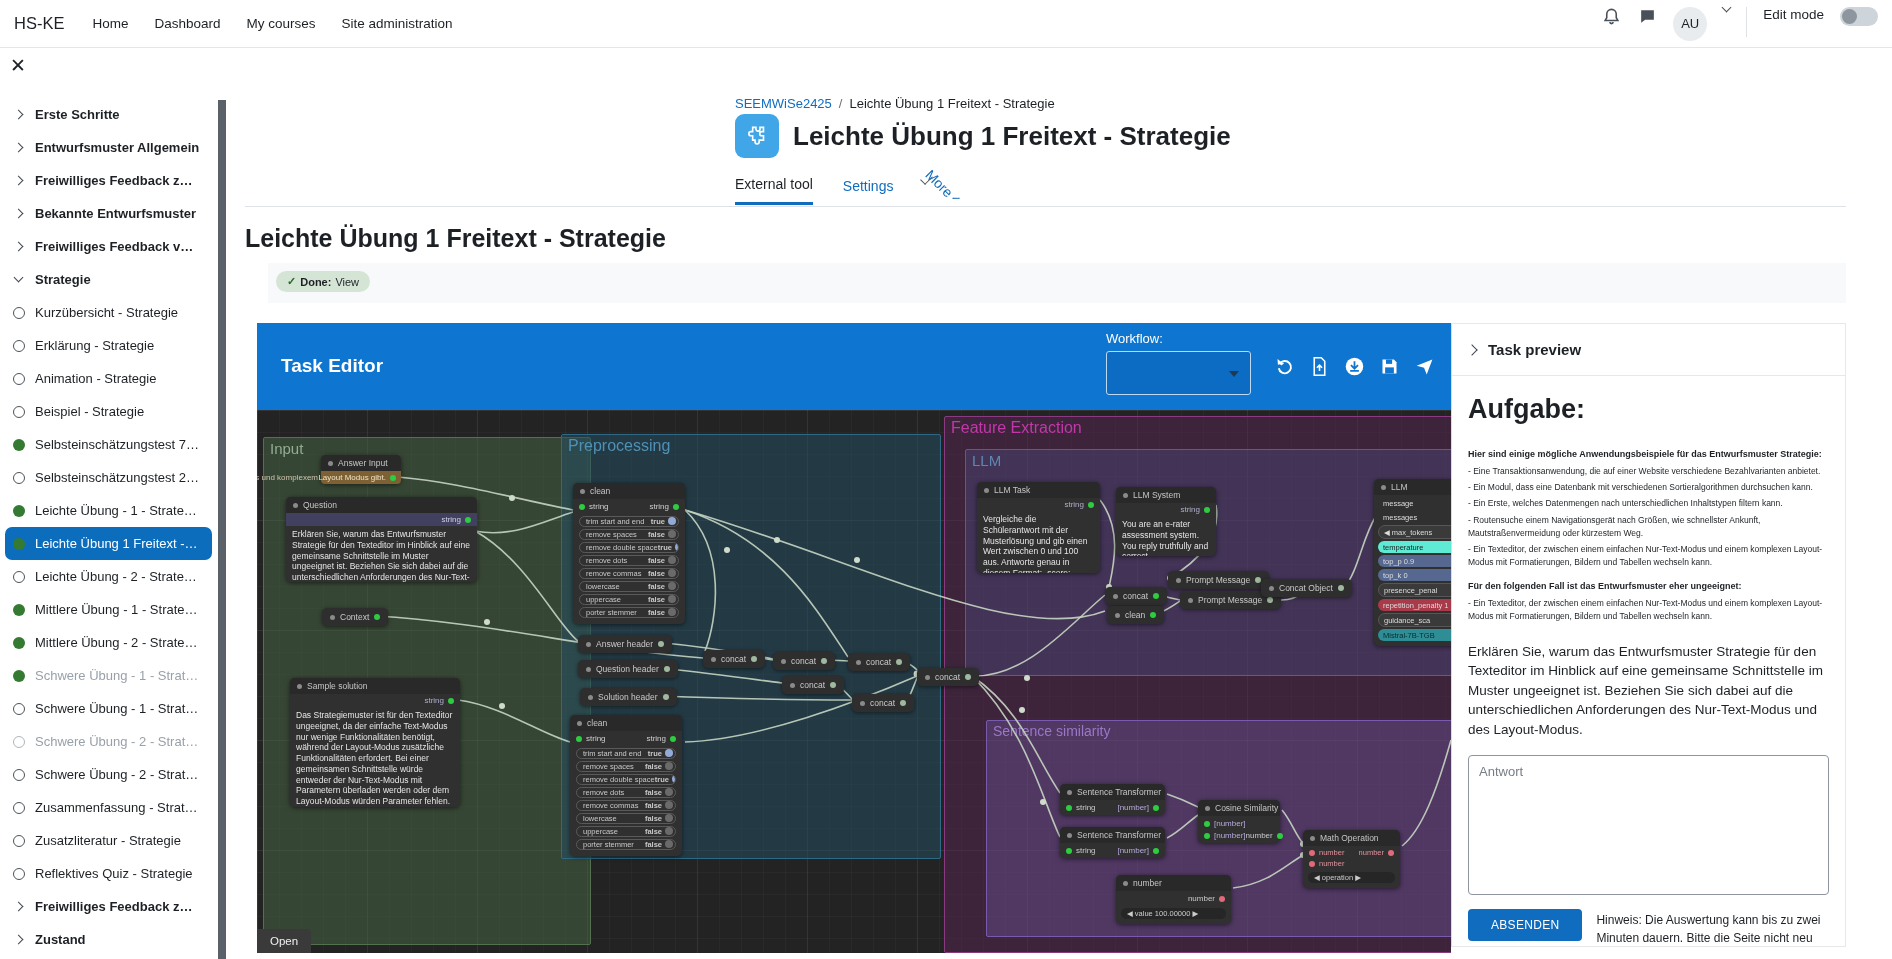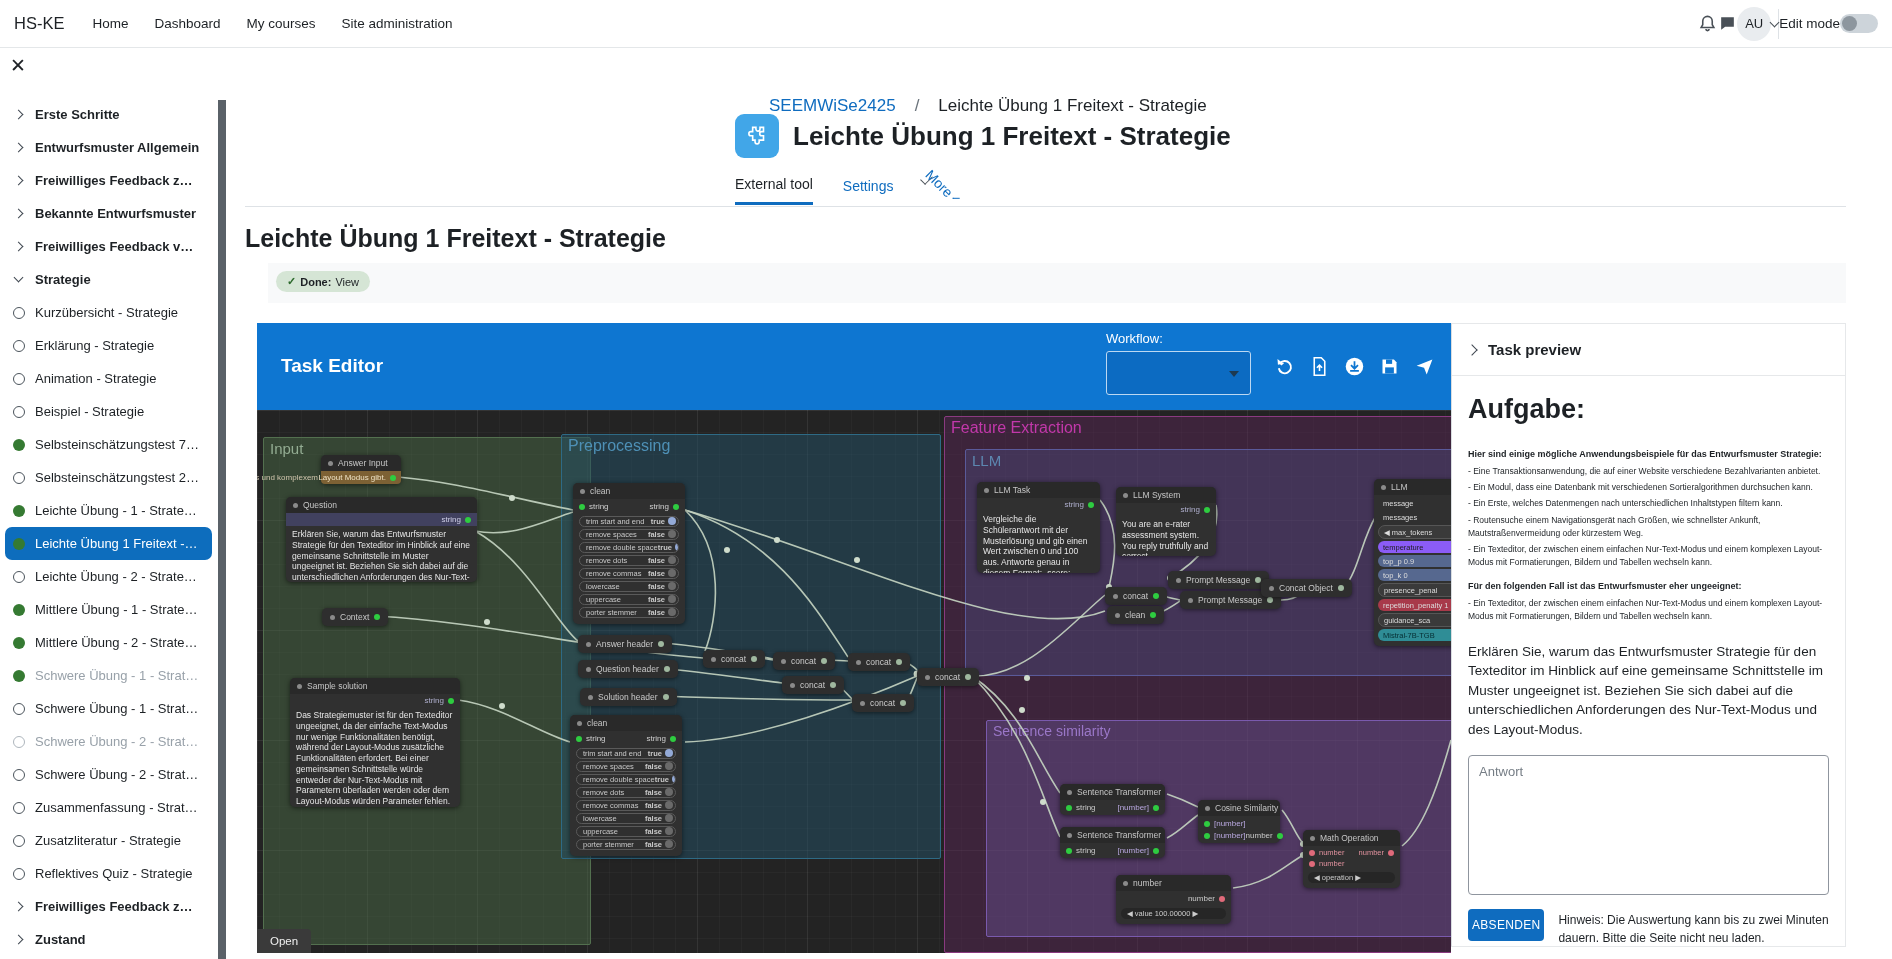--- a/index.html
+++ b/index.html
@@ -5,21 +5,21 @@
   *{box-sizing:border-box;margin:0;padding:0}
   html,body{background:#fff}
   .page{position:relative;width:1892px;height:959px;background:#fff;overflow:hidden;
         font-family:"Liberation Sans",sans-serif;color:#1d2125}
   
   .navbar{position:absolute;left:0;top:0;width:1892px;height:48px;background:#fff;
           border-bottom:1px solid #e4e7e9;display:flex;align-items:center;padding:0 14px;z-index:30}
   .brand{font-size:16.5px;margin-right:28px}
   .nav-links{display:flex;gap:26px}
   .nav-link{font-size:13.5px;color:#1d2125;cursor:pointer}
-  .nav-right{margin-left:auto;display:flex;align-items:center;}
+  .nav-right{margin-left:auto;display:flex;align-items:flex-start;gap:16px}
   .icon-btn{width:20px;height:20px;display:flex;align-items:center;justify-content:center}
   .avatar{width:34px;height:34px;border-radius:50%;background:#e9ecef;display:flex;align-items:center;
           justify-content:center;font-size:13px;color:#1d2125}
   .caret{width:7px;height:7px;border-right:1.6px solid #495057;border-bottom:1.6px solid #495057;
          transform:rotate(45deg);margin-top:-3px}
   .vdiv{width:1px;height:30px;background:#dee2e6}
   .editmode{font-size:13.5px}
   .toggle{width:38px;height:19px;border-radius:10px;background:#cdd4da;position:relative}
   .toggle .knob{position:absolute;left:2px;top:2px;width:15px;height:15px;border-radius:50%;background:#8d969e}
   
@@ -34,21 +34,21 @@
        border-right:1.8px solid #3f4750;border-bottom:1.8px solid #3f4750;transform:rotate(-45deg)}
   .nav-item.open .ni-icon::before{transform:rotate(45deg);top:0;left:2px}
   .nav-item.todo .ni-icon{border:1.7px solid #4b545c;border-radius:50%}
   .nav-item.done .ni-icon{background:#357a32;border-radius:50%}
   .nav-item.dim{color:#98a1a9}
   .nav-item.dim.todo .ni-icon{border-color:#aeb6bd}
   .nav-item.selected{background:#0d6dbd;color:#fff}
   .ni-label{white-space:nowrap;overflow:hidden}
   .sb-scroll{position:absolute;left:218px;top:100px;width:8px;height:859px;background:#5a6168;z-index:21}
   
-  .breadcrumb{position:absolute;left:769px;top:96px;font-size:17px;display:flex;gap:19px}
+  .breadcrumb{position:absolute;left:735px;top:96px;font-size:13px;display:flex;gap:7px}
   .bc-link{color:#0f6cbf}
   .bc-sep{color:#6a737b}
   .titlerow{position:absolute;left:735px;top:114px;display:flex;align-items:center;gap:14px}
   .puzzle{width:44px;height:44px;border-radius:9px;background:#41a6e8;display:flex;align-items:center;justify-content:center}
   .h1{font-size:26px;font-weight:bold}
   .tabsrow{position:absolute;left:245px;top:176px;width:1601px;height:31px;border-bottom:1px solid #dee2e6}
   .tabs{position:absolute;left:490px;top:0;display:flex;gap:30px}
   .tab{font-size:14px;color:#0f6cbf;padding-bottom:10px;display:flex;align-items:center;gap:6px}
   .tab.active{color:#1d2125;border-bottom:3px solid #0f6cbf}
   .tab.caret::after{content:"";width:6px;height:6px;border-right:1.5px solid #0f6cbf;
@@ -111,21 +111,21 @@
   .cports .side{display:flex;align-items:center;gap:4px}
   .crow{display:flex;justify-content:space-between;align-items:center;border:1px solid #5a5a5a;
       border-radius:8px;margin:1.5px 6px;padding:0 2px 0 6px;font-size:7.5px;height:11.5px;color:#c9c9c9;
       white-space:nowrap;overflow:hidden}
   .crow .vr{display:flex;align-items:center;gap:3px;font-weight:bold}
   .knob{width:8px;height:8px;border-radius:50%;background:#6a6a6a}
   .crow.on .knob{background:#93a9d6}
   .prow{margin:2px 4px;padding:1.5px 5px;font-size:7.5px;border-radius:7px;color:#ddd;
         white-space:nowrap;overflow:hidden;display:flex;align-items:center;gap:4px}
   .prow.darkr{background:#3a3a3a;border:1px solid #565656}
-  .prow.gray{background:#8b5cf6;color:#1e1e1e}
+  .prow.gray{background:#5eead4;color:#1e1e1e}
   .prow.blue{background:#56688f}
   .prow.red{background:#a83a4a}
   .prow.teal{background:#2f8d96;color:#062e33}
   .strow{display:flex;justify-content:space-between;align-items:center;font-size:8px;padding:3px 6px;color:#c9c9c9}
   .strow .l,.strow .r{display:flex;align-items:center;gap:4px}
   .strow .num{color:#b9a8e0}
   .mrow{display:flex;justify-content:space-between;align-items:center;font-size:7.5px;padding:2px 6px;color:#e0919d}
   .vrow{display:flex;justify-content:space-between;align-items:center;background:#262626;border-radius:7px;
       margin:2px 5px;padding:1px 6px;font-size:7.5px;color:#ccc}
   .open-btn{position:absolute;left:0;bottom:0;background:#3a3a3a;color:#f0f0f0;font-size:11.5px;
@@ -139,21 +139,21 @@
   .pv-h{font-size:27px;font-weight:bold;margin-top:18px}
   .pv-intro{font-size:9px;font-weight:bold;margin-top:24px}
   .pv-bullets{margin-top:6px}
   .pv-bullets div{font-size:8.5px;line-height:1.55;margin-bottom:3px}
   .pv-intro2{font-size:9px;font-weight:bold;margin-top:12px}
   .pv-q{font-size:13.5px;line-height:1.45;margin-top:18px}
   .pv-ta{width:100%;height:140px;margin-top:16px;border:1px solid #8f959e;border-radius:4px;
       font-family:"Liberation Sans",sans-serif;font-size:13px;padding:8px 10px;resize:none;color:#1d2125}
   .pv-ta::placeholder{color:#757d85}
   .pv-foot{display:flex;gap:14px;margin-top:10px;align-items:flex-start}
-  .pv-btn{background:#0f6cbf;color:#fff;border:none;border-radius:4px;padding:9px 4px;
+  .pv-btn{background:#0f6cbf;color:#fff;border:none;border-radius:4px;padding:9px 23px;
       font-size:12px;font-family:"Liberation Sans",sans-serif;letter-spacing:.3px}
   .pv-hint{font-size:12px;line-height:1.5;max-width:290px;padding-top:2px}
 </style>
 </head>
 <body>
 
 <div class="page">
 
   <div class="navbar">
     <div class="brand">HS-KE</div>

